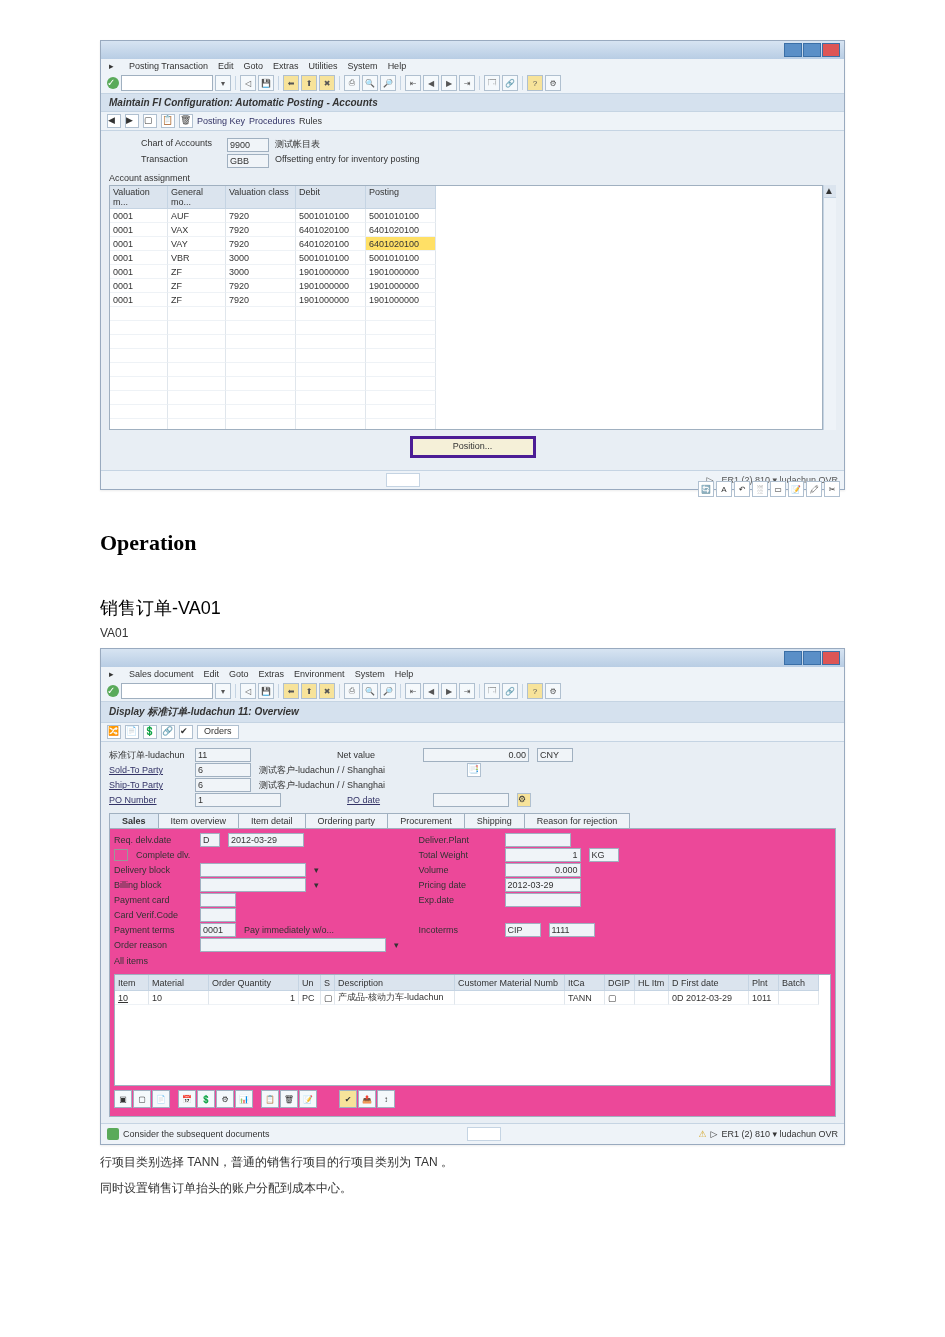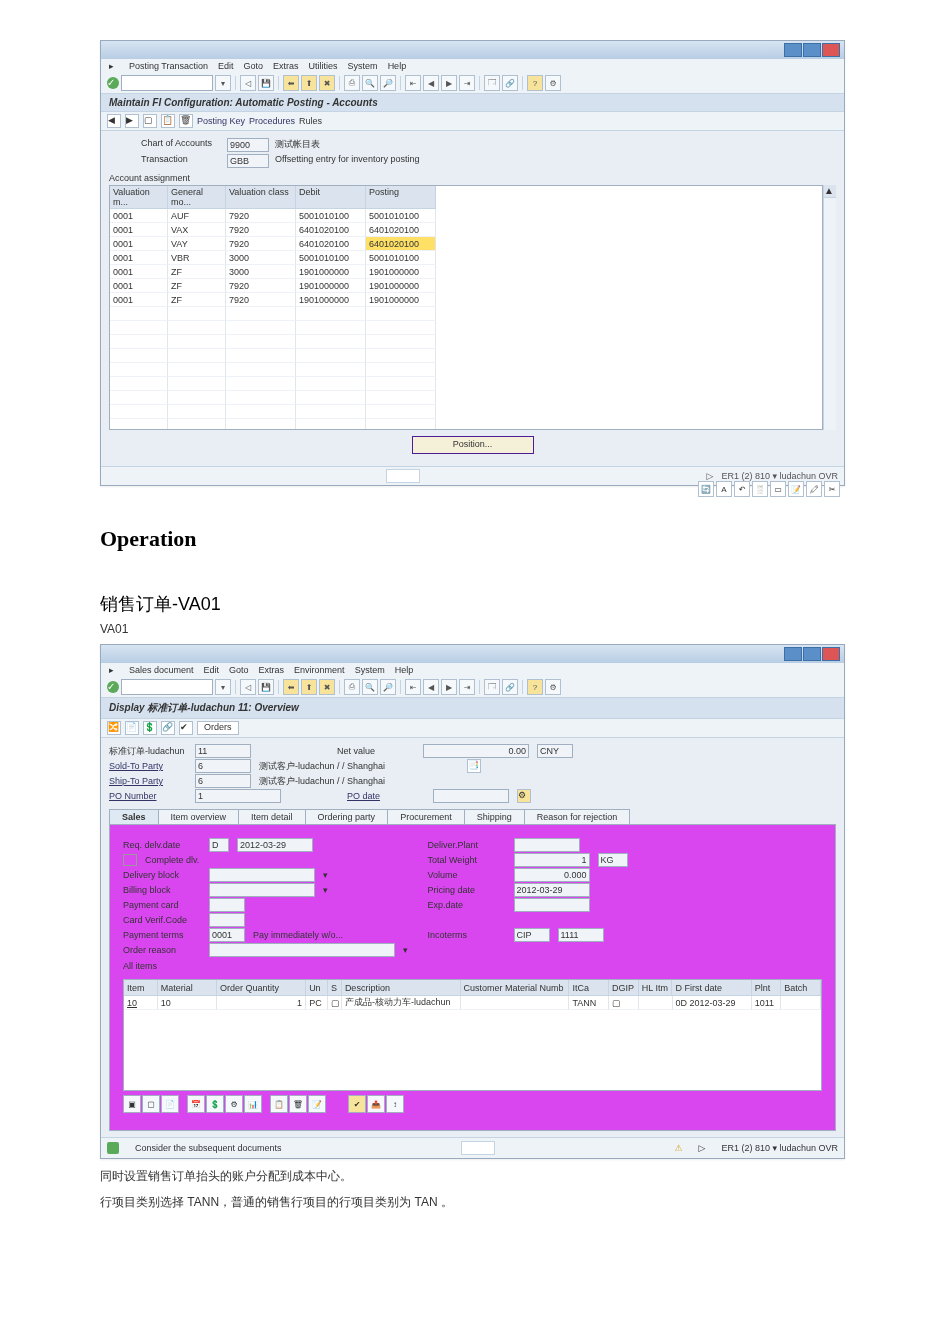--- a/index.html
+++ b/index.html
@@ -165,21 +165,21 @@
   .scroll-track {
     width: 12px;
     background: #eef3f8;
     border-left: 1px solid #c5d4e3;
   }
   .grid-wrap { display:flex; }
   .grid-inner { flex:1; }
   .position-btn {
     width: 120px;
     height: 16px;
-    border: 1px solid #4c1d95;
+    border: 3px solid #4c1d95;
     background: #f5f0d8;
     text-align: center;
     font-size: 9px;
     line-height: 14px;
     margin: 6px auto;
   }
   .statusbar {
     display: flex;
     align-items: center;
     justify-content: flex-end;
@@ -242,31 +242,31 @@
   }
   .hdr-col { display:flex; flex-direction:column; gap:1px;}
   .hf-row{display:flex;align-items:center;gap:8px;font-size:9px;height:14px;}
   .hf-label{width:78px;}
   .hf-label.link{color:#336;text-decoration:underline;}
   .hf-input{border:1px solid #a0b0c0;background:#ffffe6;height:12px;padding:0 2px;display:inline-flex;align-items:center;}
   .hf-input.ro{background:#f0f4f8;}
   .tabstrip{display:flex;gap:0;margin-top:6px;font-size:9px;}
   .tab{border:1px solid #a0b0c0;background:#eef3f8;padding:2px 12px;border-bottom:none;margin-right:-1px;}
   .tab.active{background:#dfe9f3;font-weight:bold;}
-  .tab-body{border:1px solid #a0b0c0;background:#d946ef;padding:13px;}
+  .tab-body{border:1px solid #a0b0c0;background:#ec4899;padding:4px;}
   .tb-grid{display:flex;gap:20px;}
   .tb-left,.tb-mid{display:flex;flex-direction:column;gap:1px;}
   .items-grid{border:1px solid #a0b0c0;margin-top:6px;background:#fff;}
   .items-head,.items-row{display:flex;font-size:9px;}
   .items-head .ic{background:#dbe4ee;border-right:1px solid #c5d4e3;border-bottom:1px solid #c5d4e3;padding:1px 3px;box-sizing:border-box;height:16px;display:flex;align-items:center;}
   .items-row .ic{border-right:1px solid #e0e6ec;border-bottom:1px solid #eef2f6;padding:1px 3px;box-sizing:border-box;height:14px;display:flex;align-items:center;}
   .ic-item{width:34px;} .ic-mat{width:60px;} .ic-qty{width:90px;} .ic-un{width:22px;} .ic-s{width:14px;} .ic-desc{width:120px;} .ic-cmn{width:110px;} .ic-itca{width:40px;} .ic-dgp{width:30px;} .ic-hl{width:34px;} .ic-dfd{width:80px;} .ic-pln{width:30px;} .ic-bat{width:40px;}
   .bottom-icons{display:flex;gap:1px;padding:4px 0;}
   .bi{width:16px;height:16px;border:1px solid #a0b0c0;background:#f5f9fc;display:inline-flex;align-items:center;justify-content:center;font-size:8px;}
-  .msgbar{display:flex;align-items:center;gap:16px;padding:3px 6px;background:#eef3f8;border-top:1px solid #c5d4e3;font-size:9px;}
+  .msgbar{display:flex;align-items:center;gap:4px;padding:3px 6px;background:#eef3f8;border-top:1px solid #c5d4e3;font-size:9px;}
   .msg-ic{width:12px;height:12px;background:#5aaa5a;border-radius:2px;}
 </style>
 </head>
 <body>
 
 <div class="page">
 
   <div class="sap-window">
     <div class="titlebar">
       <div class="titlebar-left"></div>
@@ -742,16 +742,16 @@
       <span>Consider the subsequent documents</span>
       <div style="flex:1;display:flex;justify-content:center;">
           <span class="status-box"></span>
         </div>
       <span style="color:#d4a017;">⚠</span>
       <span>▷</span>
       <span>ER1 (2) 810 ▾  ludachun  OVR</span>
     </div>
   </div>
 
+  <div class="note">行项目类别选择 TANN，普通的销售行项目的行项目类别为 TAN 。</div>
   <div class="note">同时设置销售订单抬头的账户分配到成本中心。</div>
-  <div class="note">行项目类别选择 TANN，普通的销售行项目的行项目类别为 TAN 。</div>
 
 </div>
 
 </body></html>

